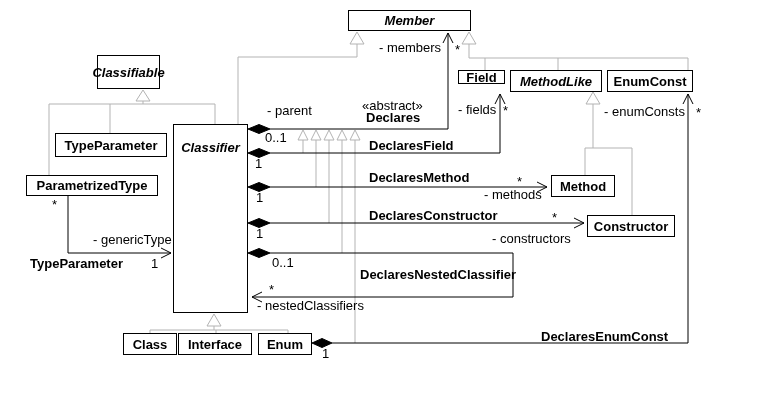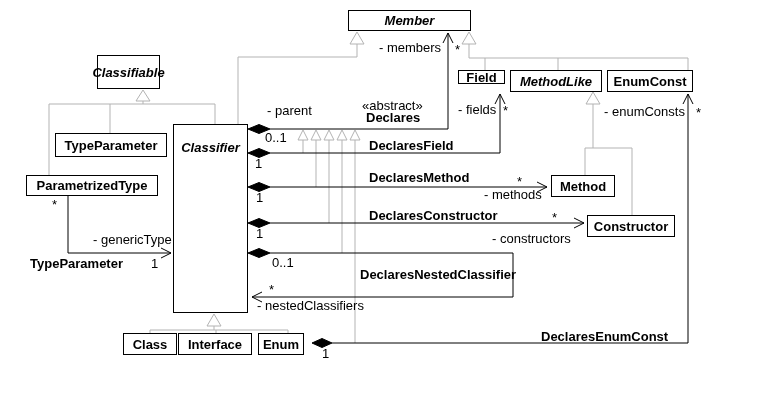--- a/index.html
+++ b/index.html
@@ -108,21 +108,21 @@
     </div>
   <div class="uml-box" style="left:587px;top:215px;width:88px;height:22px;">
       <span>Constructor</span>
     </div>
   <div class="uml-box" style="left:123px;top:333px;width:54px;height:22px;">
       <span>Class</span>
     </div>
   <div class="uml-box" style="left:178px;top:333px;width:74px;height:22px;">
       <span>Interface</span>
     </div>
-  <div class="uml-box" style="left:258px;top:333px;width:46px;height:22px;">
+  <div class="uml-box" style="left:258px;top:333px;width:54px;height:22px;">
       <span>Enum</span>
     </div>
 
   <span class="lbl" style="left:379px;top:41px;">- members</span>
   <span class="lbl" style="left:455px;top:43px;">*</span>
   <span class="lbl" style="left:267px;top:104px;">- parent</span>
   <span class="lbl" style="left:362px;top:99px;">«abstract»</span>
   <span class="lbl bold" style="left:366px;top:111px;">Declares</span>
   <span class="lbl" style="left:265px;top:131px;">0..1</span>
 

